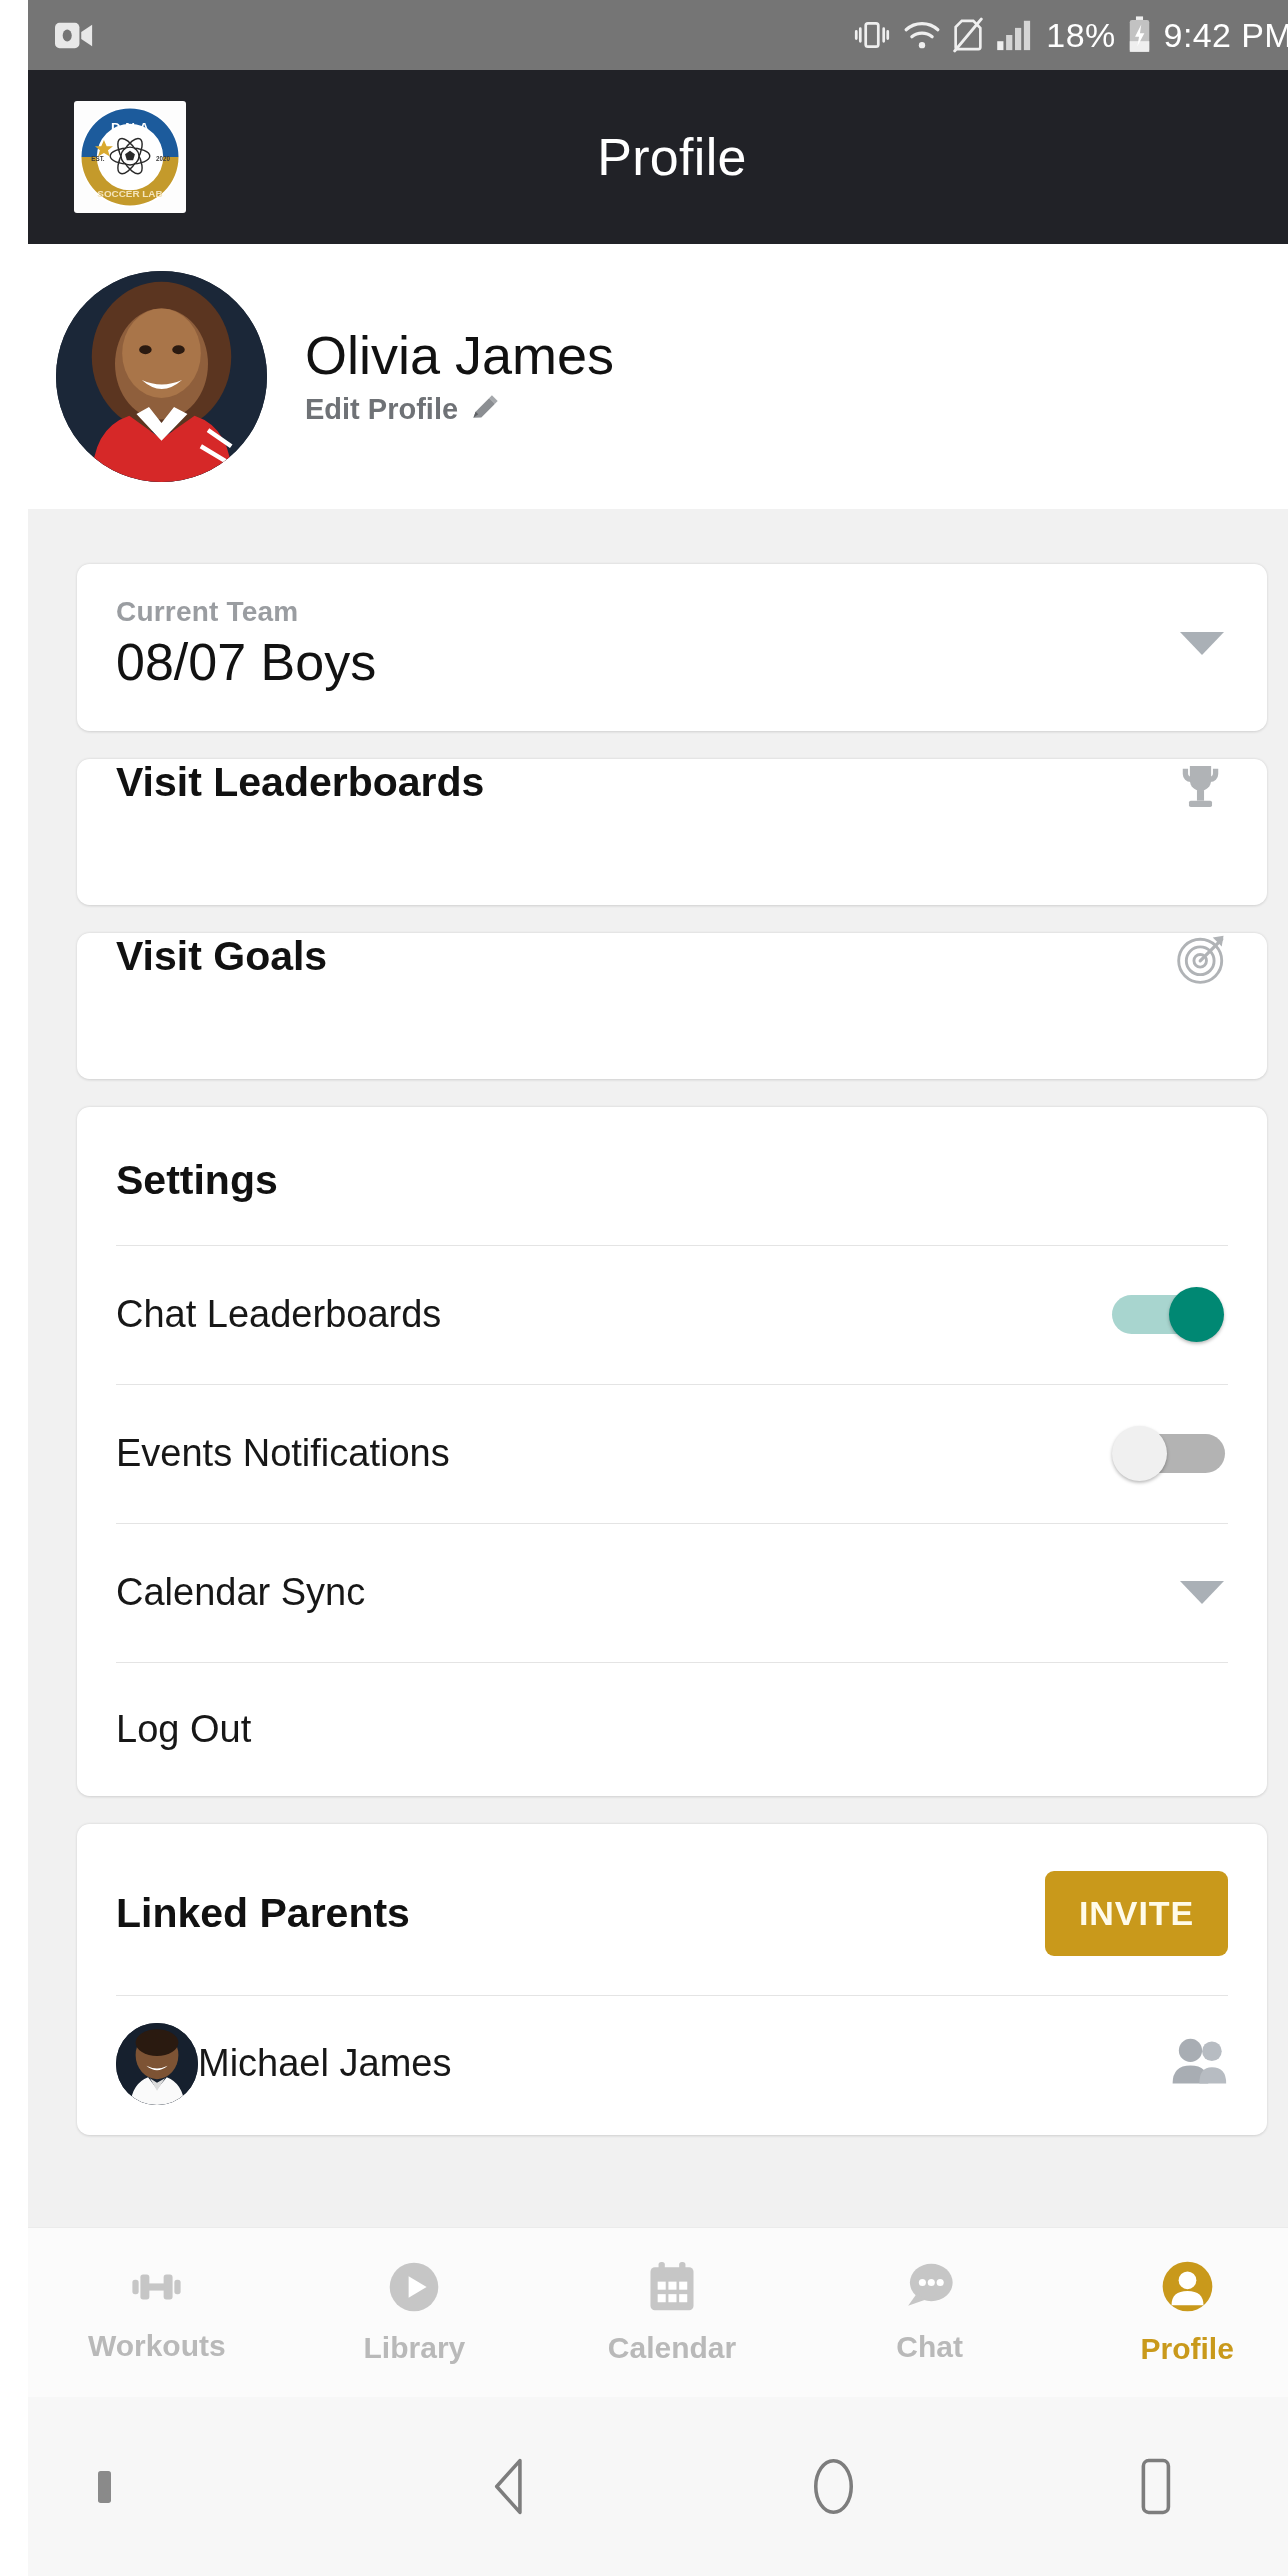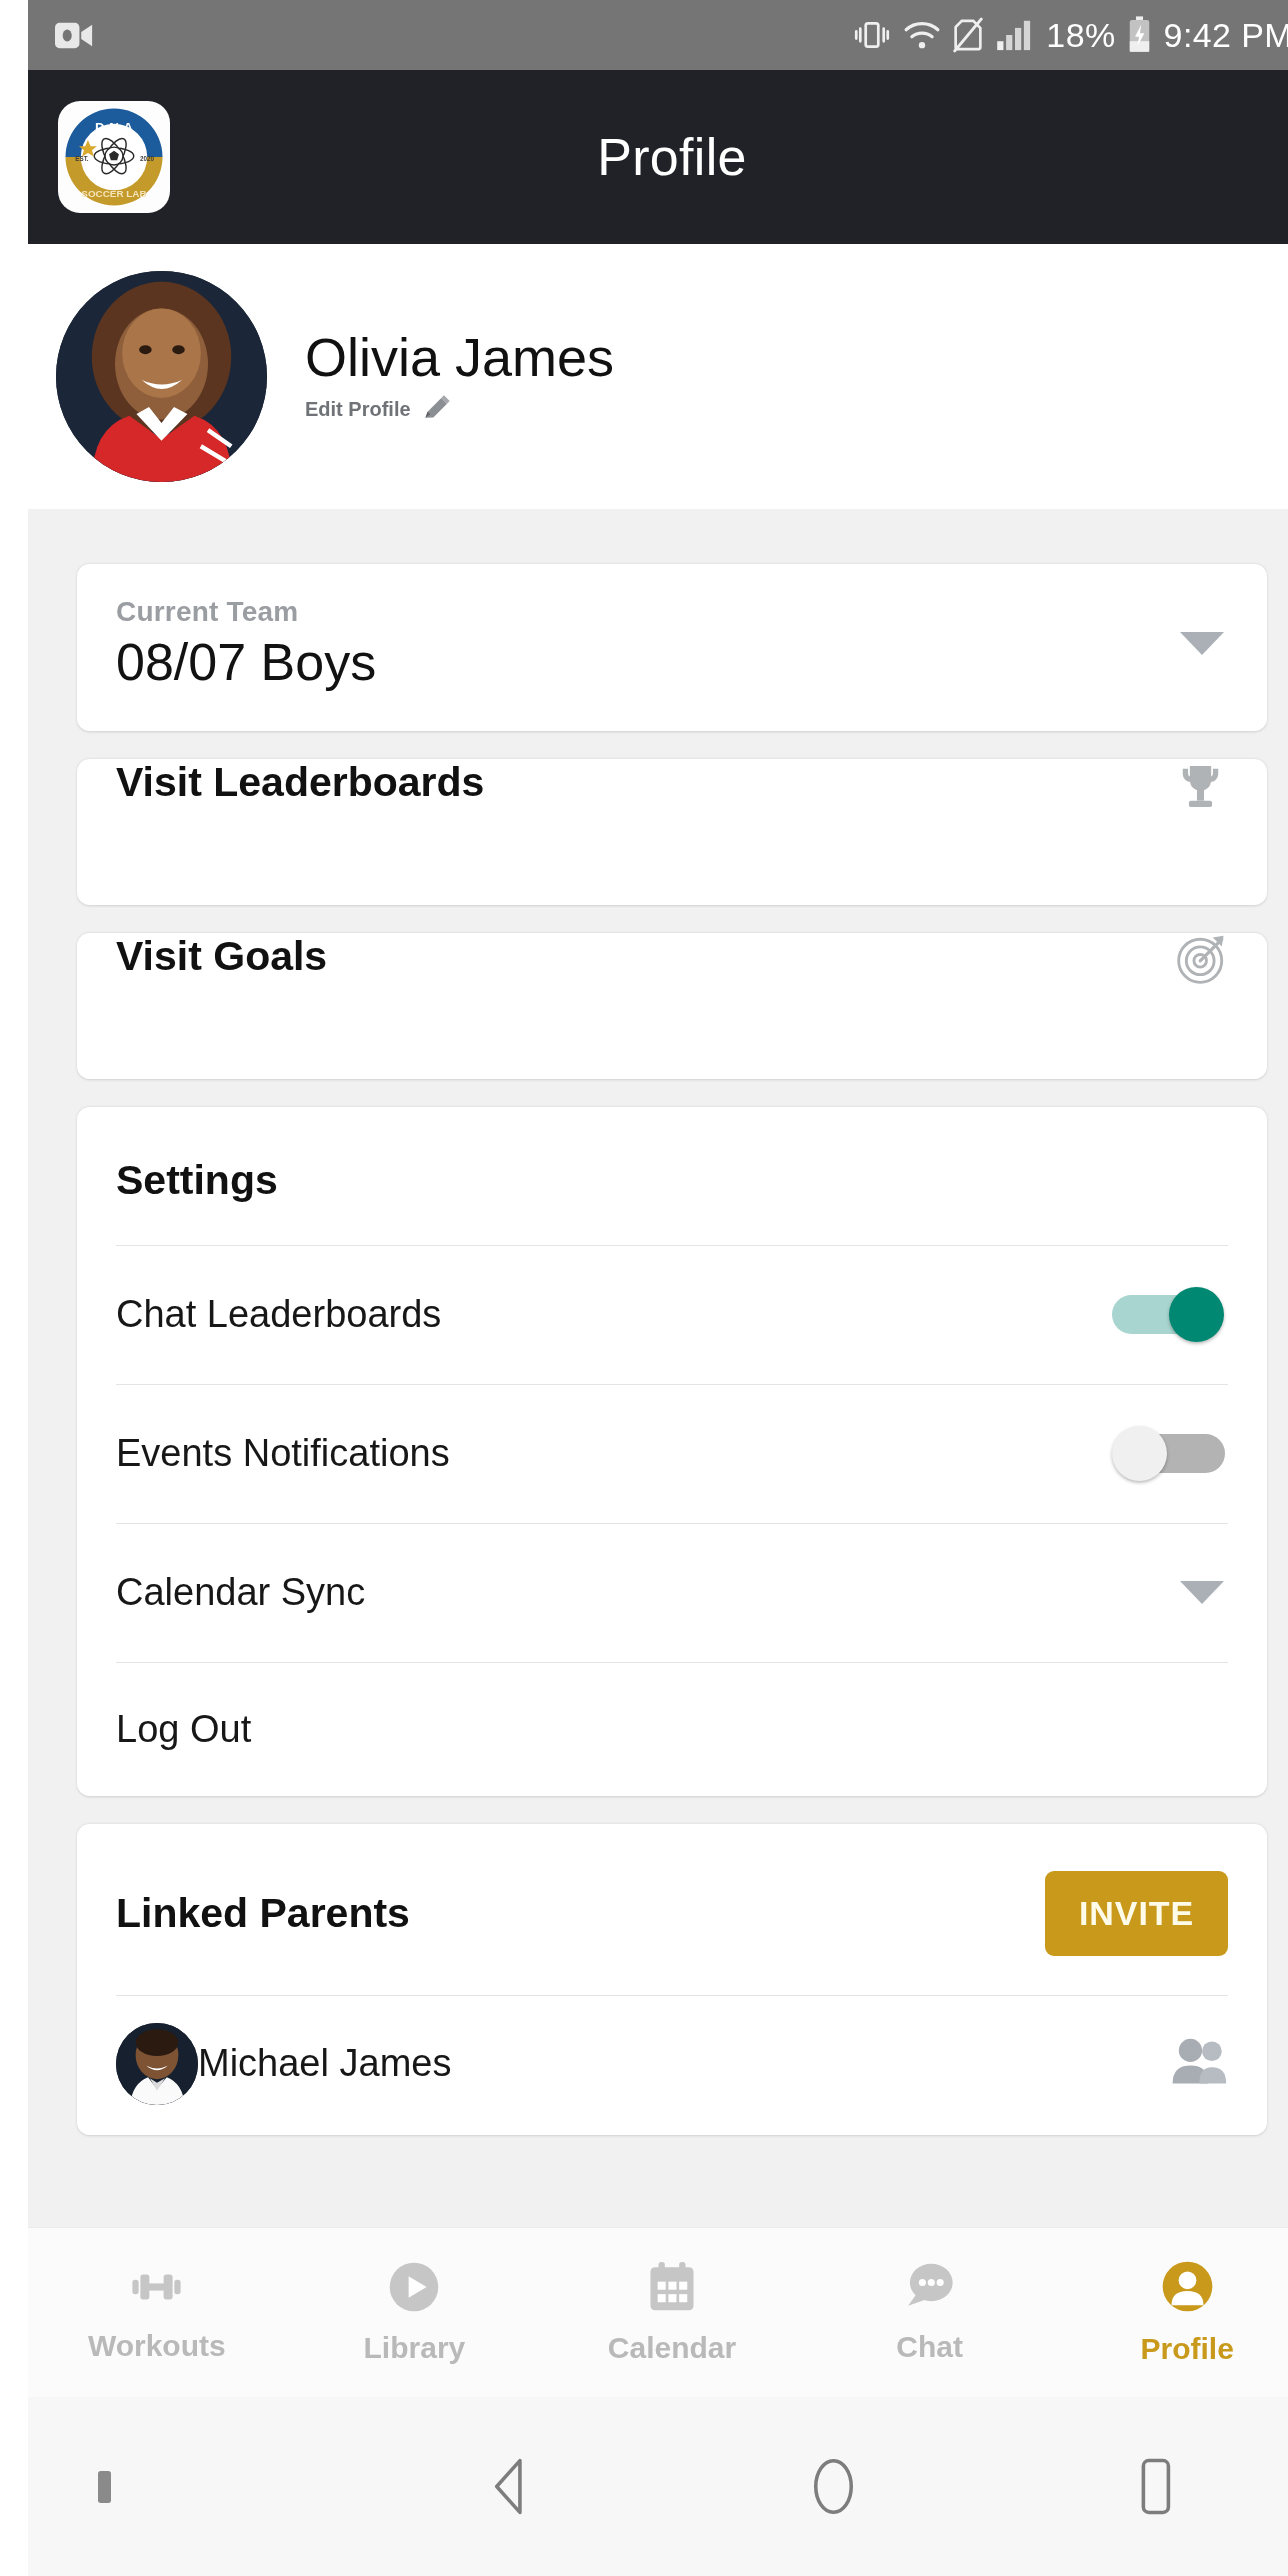--- a/index.html
+++ b/index.html
@@ -21,42 +21,42 @@
   .sb-right { display: flex; align-items: center; gap: 12.5px; }
   .sb-right .sb-text { font-size: 34px; font-weight: 400; letter-spacing: 0.4px; color: #fff; }
   .sb-ico { display: block; }
 
   
   .appbar {
     flex: 0 0 174px; background: #212227; position: relative;
     display: flex; align-items: center;
   }
   .logo {
-    position: absolute; left: 30px; top: 50%; transform: translateY(-50%);
-    width: 112px; height: 112px; border-radius: 22px; background: #fdfdfd;
+    position: absolute; left: 46px; top: 50%; transform: translateY(-50%);
+    width: 112px; height: 112px; border-radius: 3px; background: #fdfdfd;
     display: flex; align-items: center; justify-content: center; overflow: hidden;
   }
   .appbar-title {
     width: 100%; text-align: center; color: #ffffff;
     font-size: 52px; font-weight: 400; letter-spacing: 0.3px;
   }
 
   
   .profile-header {
     flex: 0 0 265px; background: #ffffff;
     display: flex; align-items: center; padding-left: 28px; gap: 38px;
   }
   .avatar-lg {
     width: 211px; height: 211px; border-radius: 50%;
     overflow: hidden; flex: 0 0 211px; background: #1b2636;
   }
   .profile-meta { display: flex; flex-direction: column; gap: 9px; }
   .profile-name { font-size: 54px; color: #111111; font-weight: 400; line-height: 1.05; }
   .edit-profile { display: flex; align-items: center; gap: 10.7px; }
-  .edit-profile-label { font-size: 20px; color: #6f7276; font-weight: bold; }
+  .edit-profile-label { font-size: 29px; color: #6f7276; font-weight: bold; }
   .pencil { display: block; }
 
   
   .body {
     flex: 1 1 auto; background: #f1f1f1; padding: 0 49px;
     display: flex; flex-direction: column; gap: 28px; padding-top: 55px;
     overflow: hidden;
   }
   .card {
     background: #ffffff; border-radius: 12.5px;

